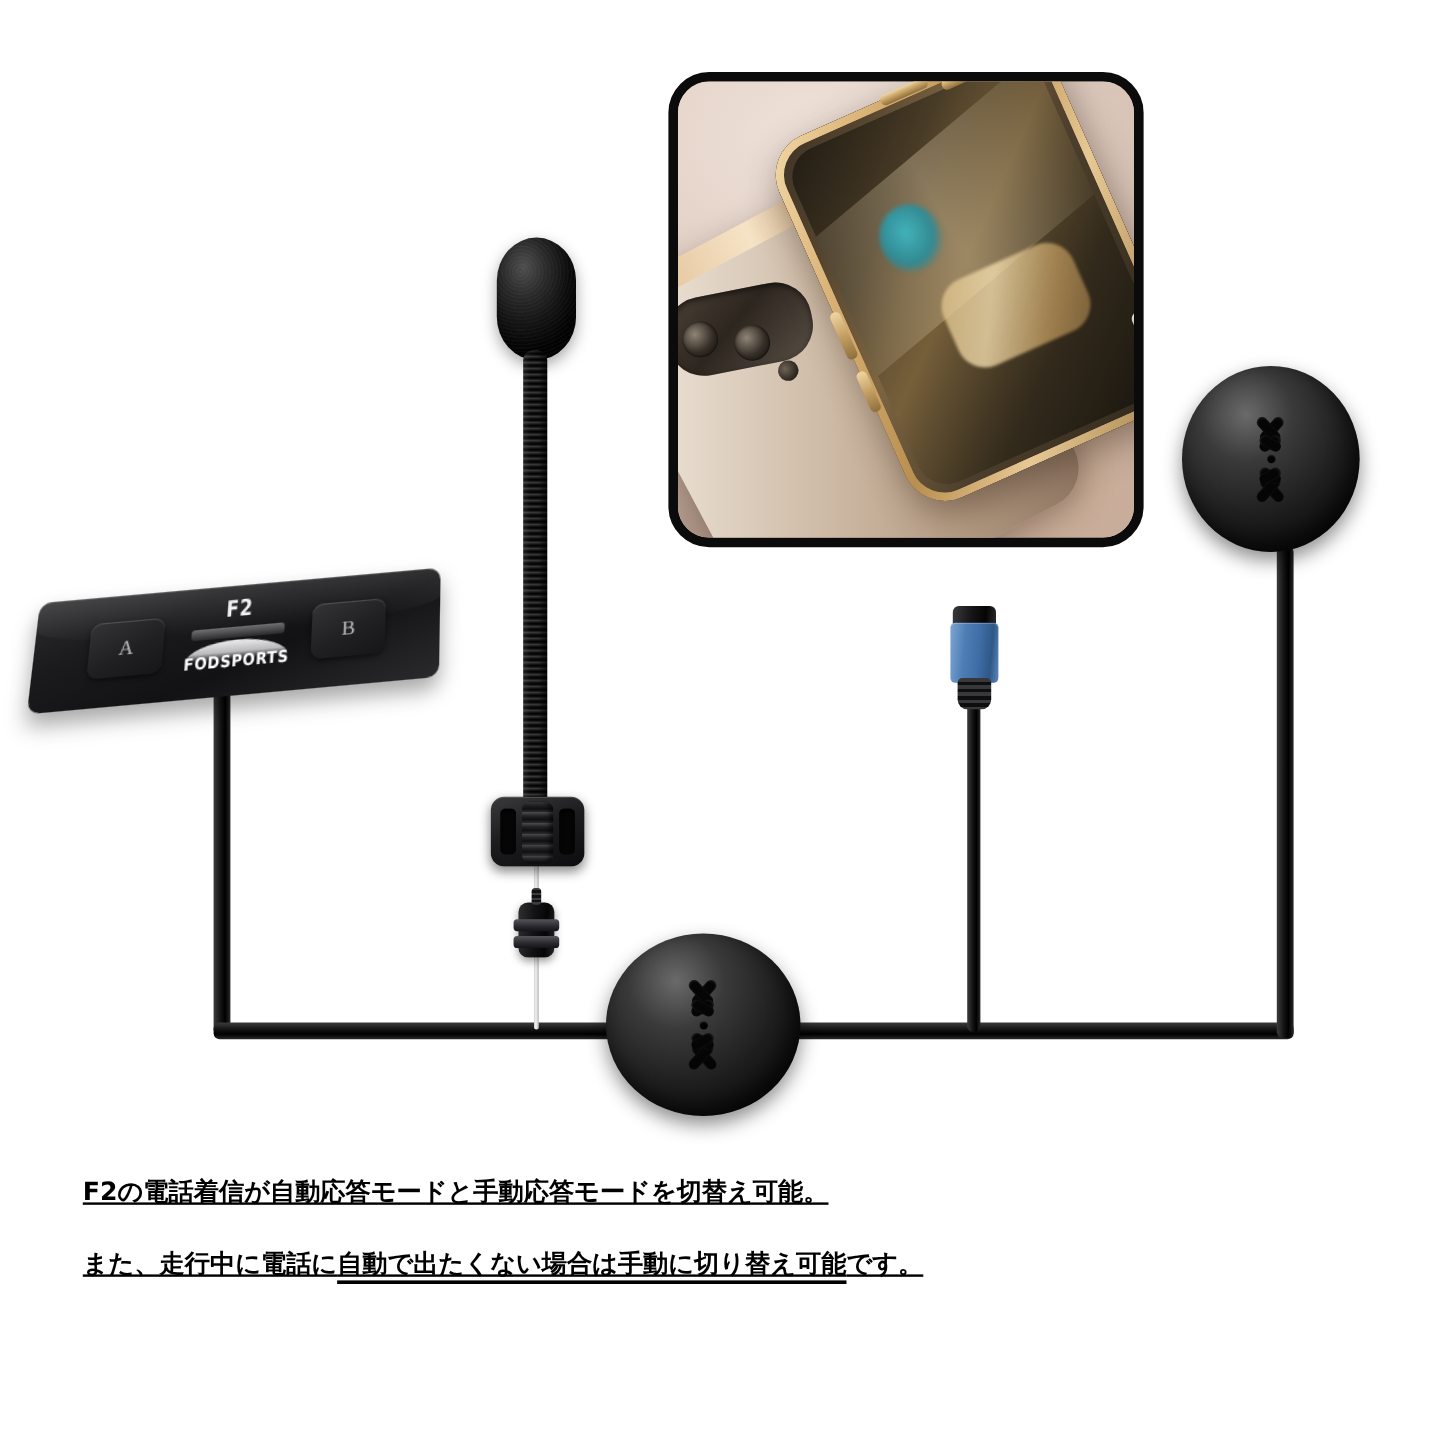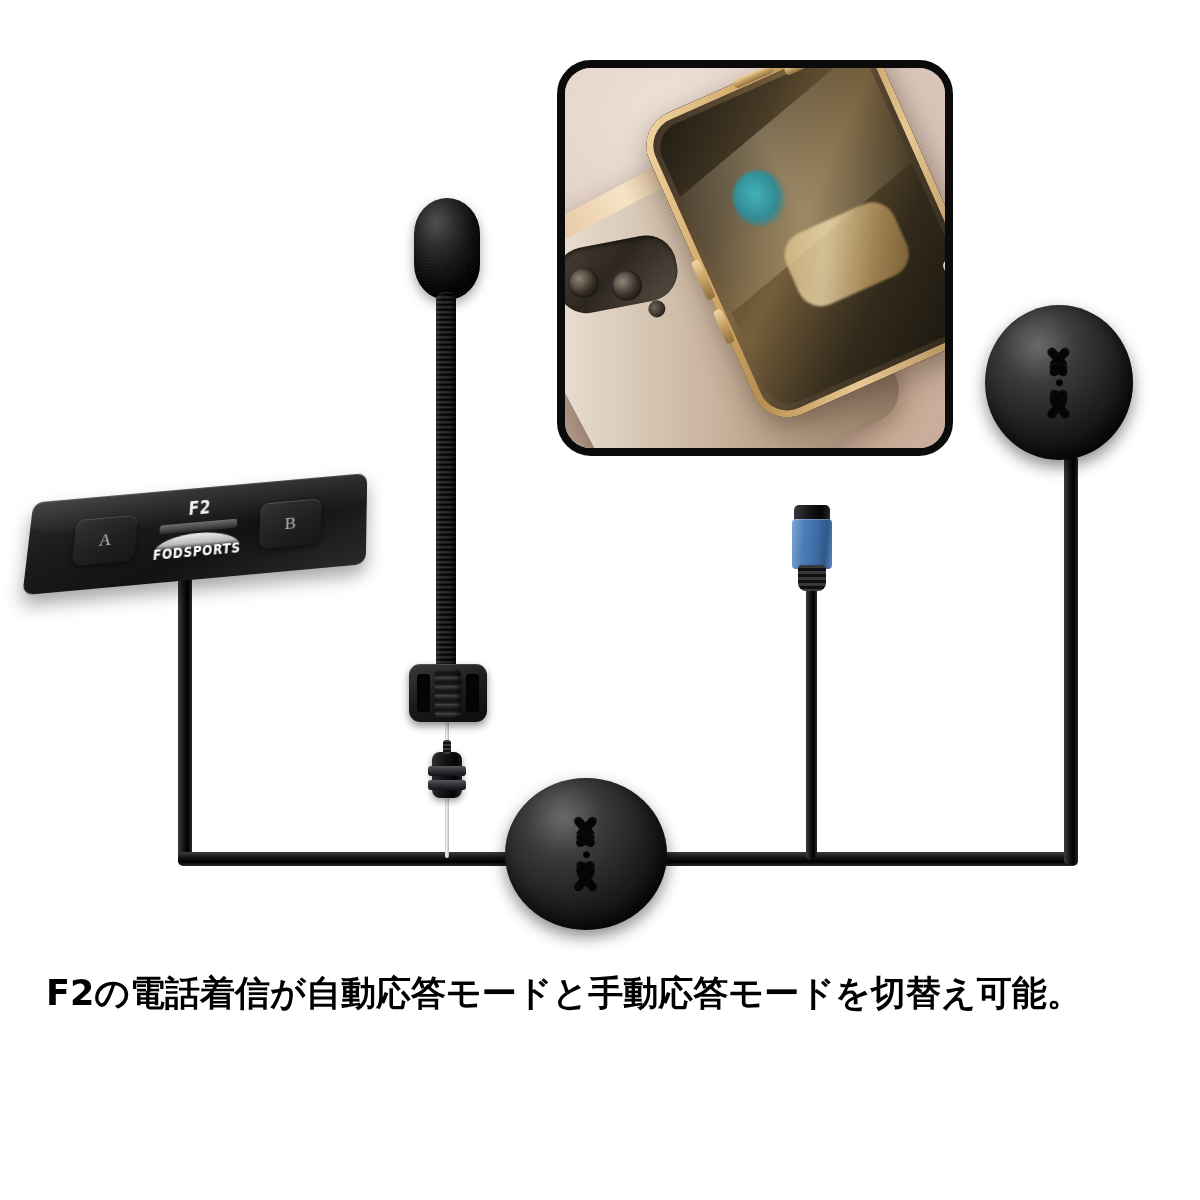--- a/index.html
+++ b/index.html
@@ -414,29 +414,30 @@
   .usb .boot {
     position: absolute;
     left: 6px; top: 60px;
     width: 28px; height: 26px;
     border-radius: 4px 4px 8px 8px;
     background: repeating-linear-gradient(180deg, #38383a 0 3px, #0e0e10 3px 6px);
   }
 
   
   .caption {
-    left: 46px;
+    left: 69px;
     top: 963px;
     width: 1090px;
     color: #000000;
     font-family: "DejaVu Sans", "Liberation Sans", sans-serif;
-    font-size: 35px;
+    font-size: 21px;
     font-weight: bold;
     line-height: 60px;
     letter-spacing: 0px;
+    text-decoration: underline;
   }
   .caption .line { white-space: nowrap; }
   .caption .u {
     text-decoration: underline;
     text-underline-offset: 7px;
     text-decoration-thickness: 3px;
   }
 </style>
 </head>
 <body>
@@ -536,15 +537,16 @@
       <div class="slot" style="width:9px;height:19px;margin:-23px 0 0 -5px;transform:rotate(-62deg);"></div>
       <div class="slot" style="width:9px;height:25px;margin:11px 0 0 -5px;transform:rotate(-42deg) translateY(2px);"></div>
       <div class="slot" style="width:9px;height:25px;margin:11px 0 0 -5px;transform:rotate(42deg) translateY(2px);"></div>
       <div class="slot" style="width:9px;height:19px;margin:4px 0 0 -5px;transform:rotate(-62deg);"></div>
       <div class="slot" style="width:9px;height:19px;margin:4px 0 0 -5px;transform:rotate(62deg);"></div>
     </div>
   </div>
 
   <div class="abs caption">
     <div class="line">F2の電話着信が自動応答モードと手動応答モードを切替え可能。</div>
+    <div class="line"><span>また、走行中に電話に</span><span class="u">自動で出たくない場合は手動に切り替え可能</span><span>です。</span></div>
   </div>
 
 </div>
 
 </body></html>

